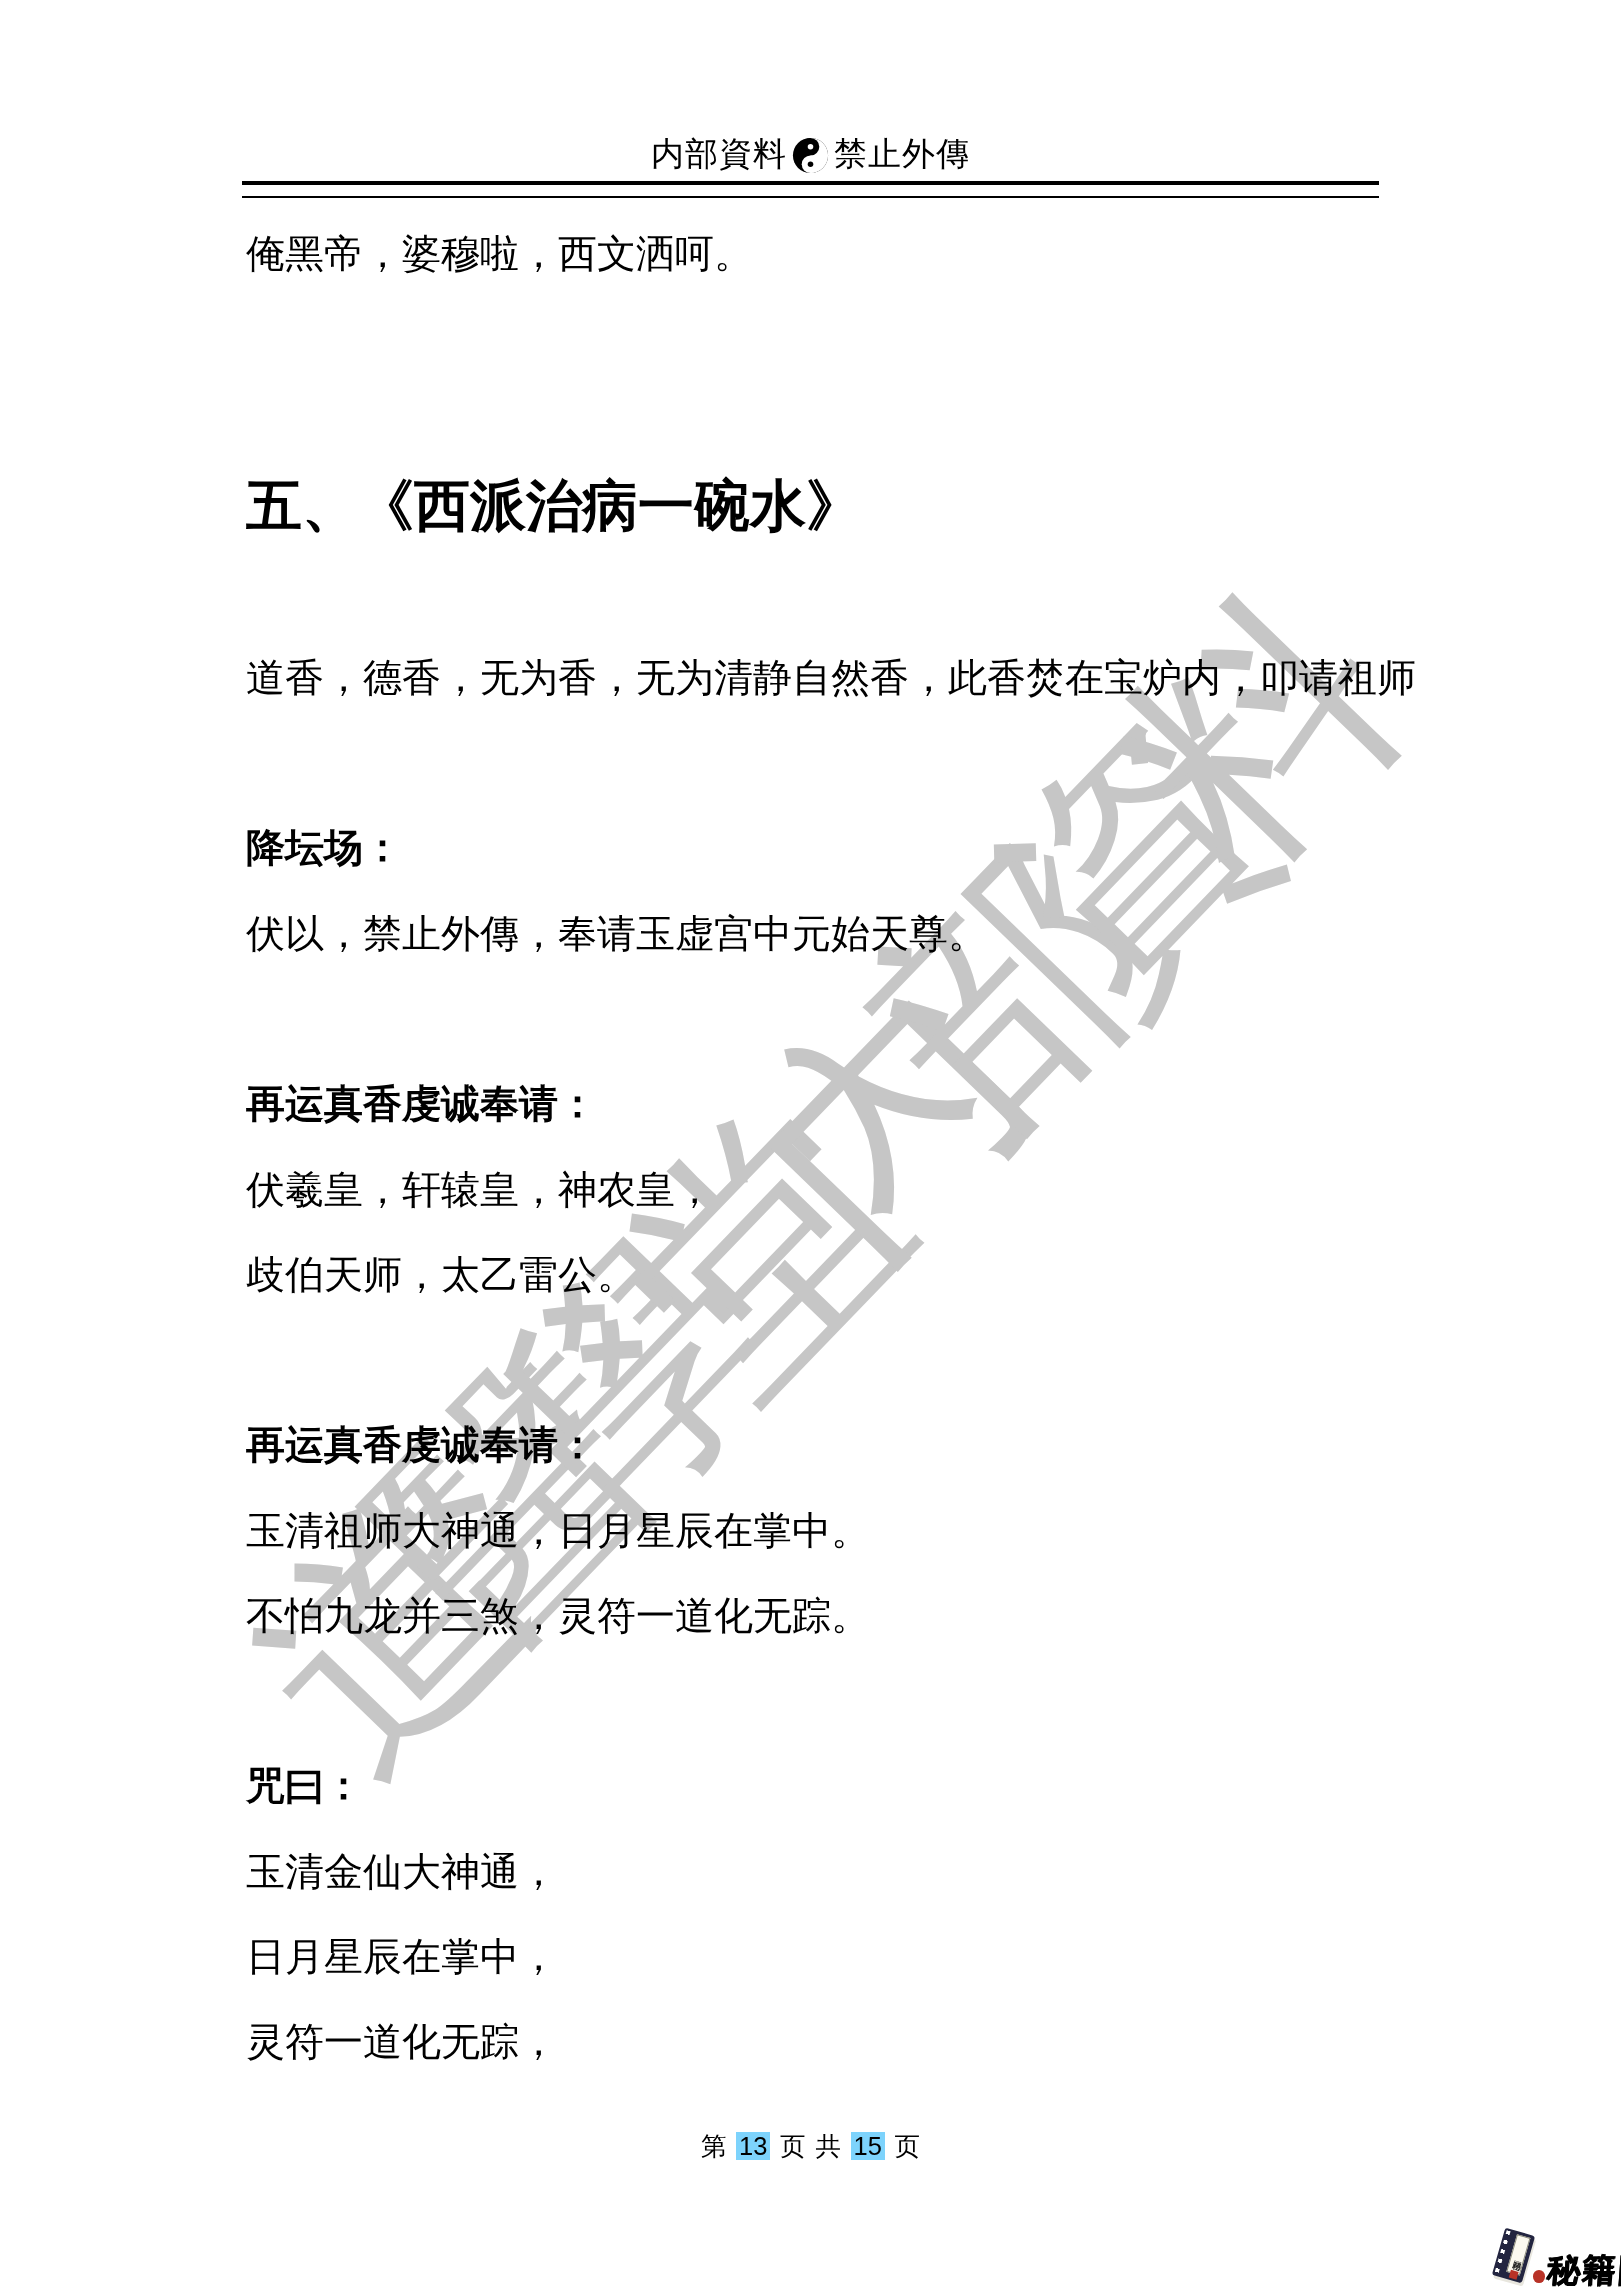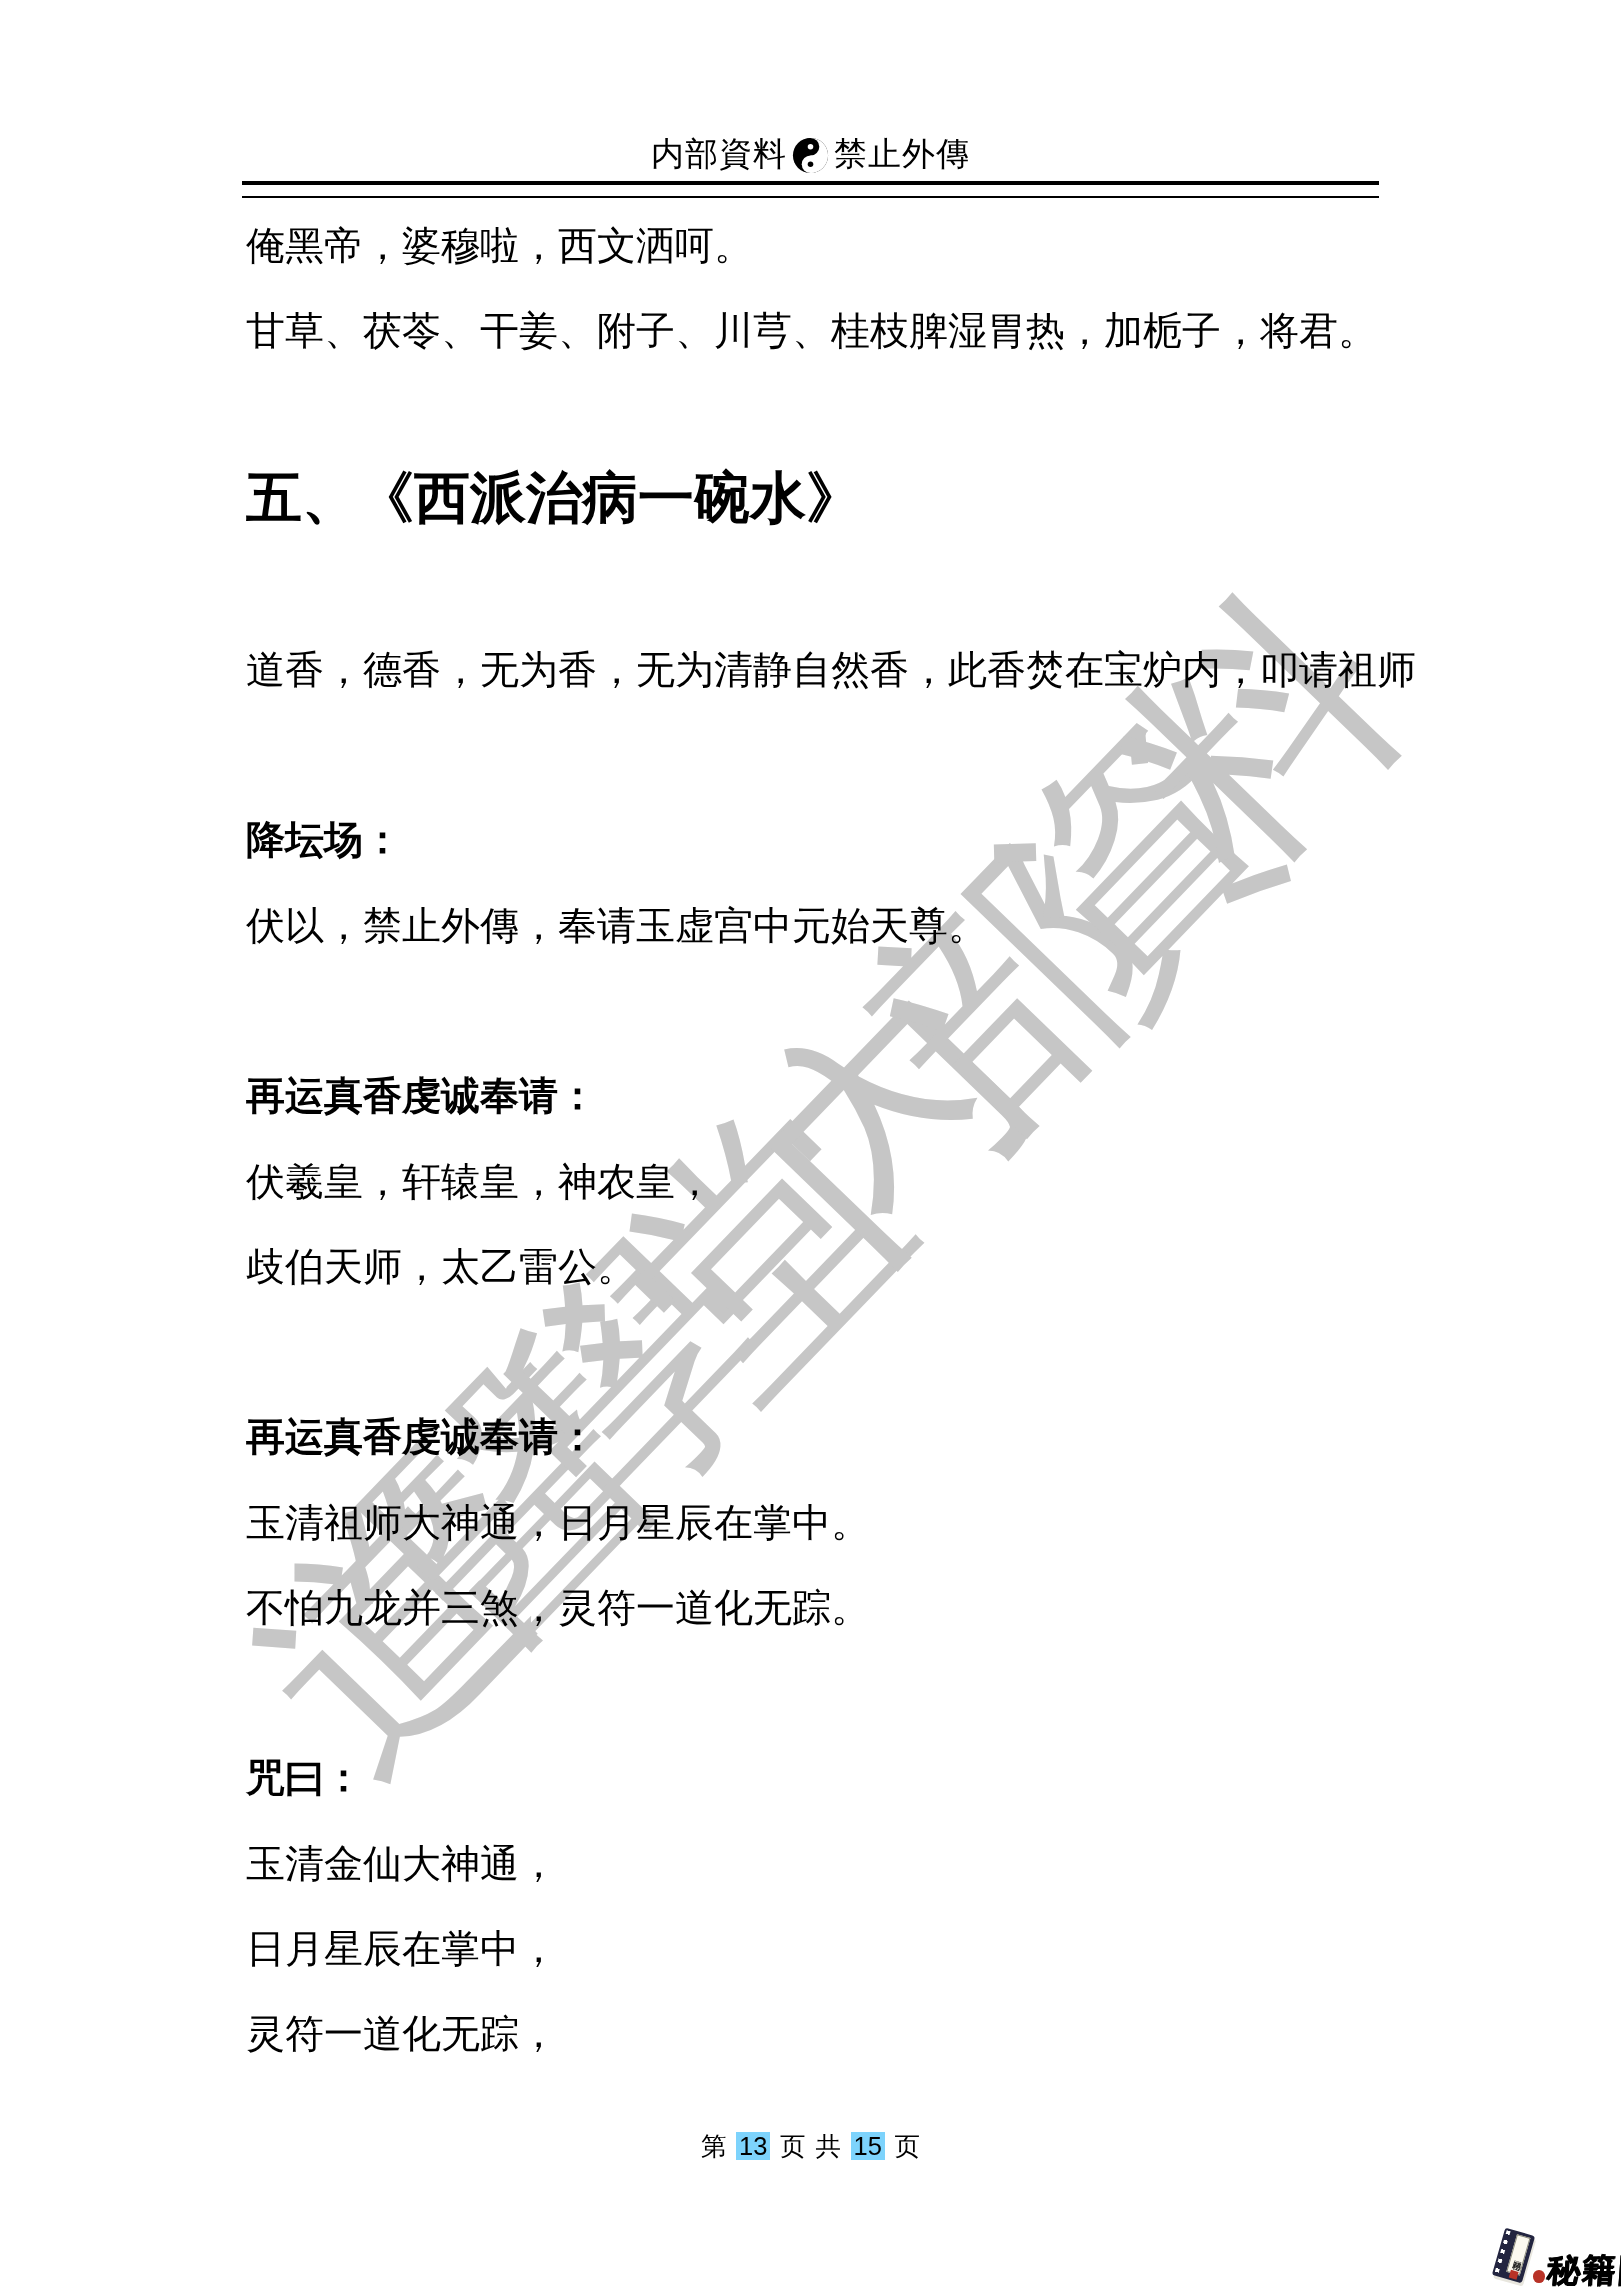--- a/index.html
+++ b/index.html
@@ -35,20 +35,21 @@
   .header-rule{
     position:absolute;left:242px;top:181px;width:1137px;height:10.8px;
     border-top:4.9px solid #000;border-bottom:2px solid #000;
     z-index:1;
   }
   
   .line{
     position:absolute;left:246px;width:1186px;
     font-size:39px;line-height:47px;white-space:nowrap;
     z-index:1;
+    margin-top:8px;
   }
   .line.bold{font-weight:bold;}
   .line.heading-num{font-weight:bold;font-size:56px;}
   
   .doc-footer{
     position:absolute;top:2129px;left:0;width:100%;text-align:center;
     font-size:25.5px;z-index:1;
   }
   .doc-footer span{margin:0 4.9px;}
   .doc-footer .num{
@@ -103,21 +104,20 @@
         <path d="M20,1 A19,19 0 0 1 20,39 Z" fill="#fff"></path>
         <circle cx="20" cy="10.5" r="9.5" fill="#000"></circle>
         <circle cx="20" cy="29.5" r="9.5" fill="#fff"></circle>
         <circle cx="20" cy="10.5" r="3" fill="#fff"></circle>
         <circle cx="20" cy="29.5" r="3" fill="#000"></circle>
       </svg></span><span>禁止外傳</span>
   </div>
   <div class="header-rule"></div>
 
   <div class="line" style="top:222px">俺黑帝，婆穆啦，西文洒呵。</div>
-  <div class="line" style="top:307px">甘草、茯苓、干姜、附子、川芎、桂枝脾湿胃热，加栀子，将君。</div>
   <div class="line heading-num" style="top:475px">五、《西派治病一碗水》</div>
   <div class="line" style="top:646px">道香，德香，无为香，无为清静自然香，此香焚在宝炉内，叩请祖师</div>
   <div class="line bold" style="top:816px">降坛场：</div>
   <div class="line" style="top:902px">伏以，禁止外傳，奉请玉虚宫中元始天尊。</div>
   <div class="line bold" style="top:1072px">再运真香虔诚奉请：</div>
   <div class="line" style="top:1158px">伏羲皇，轩辕皇，神农皇，</div>
   <div class="line" style="top:1243px">歧伯天师，太乙雷公。</div>
   <div class="line bold" style="top:1413px">再运真香虔诚奉请：</div>
   <div class="line" style="top:1499px">玉清祖师大神通，日月星辰在掌中。</div>
   <div class="line" style="top:1584px">不怕九龙并三煞，灵符一道化无踪。</div>

